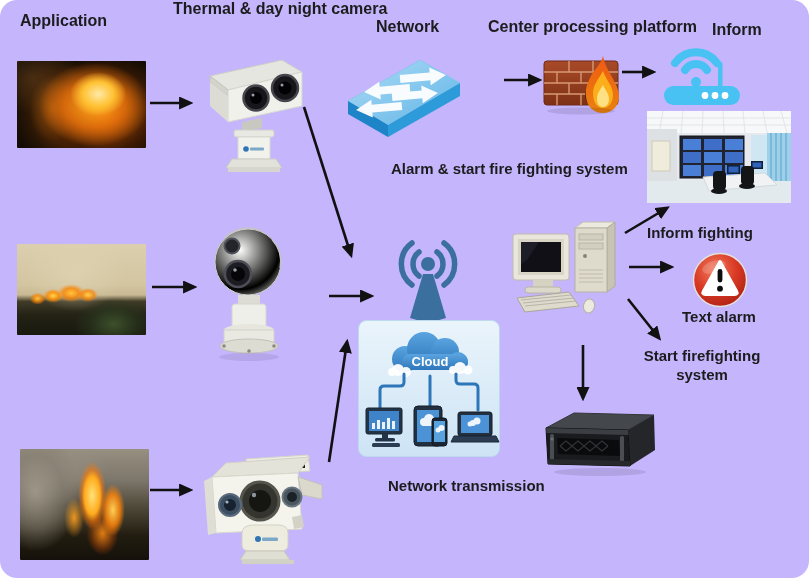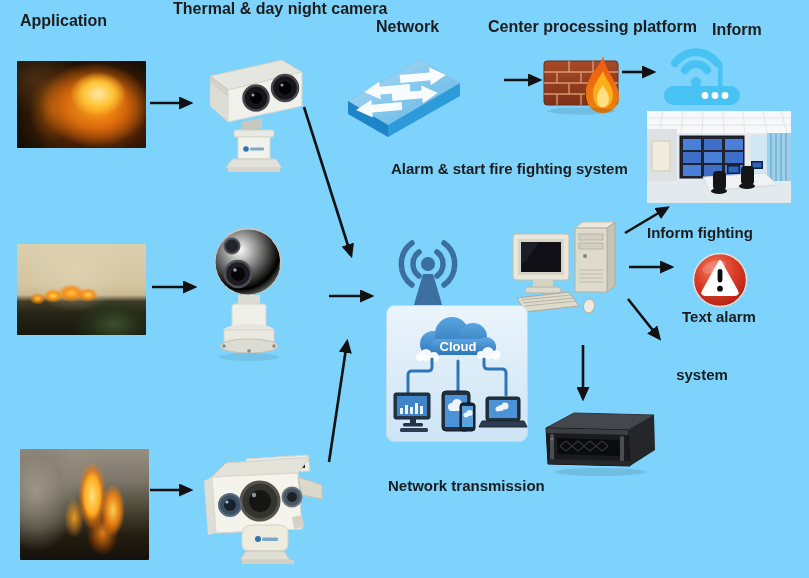--- a/index.html
+++ b/index.html
@@ -1,17 +1,17 @@
 <!DOCTYPE html>
 <html><head>
 <meta charset="utf-8">
 <style>
   html,body{margin:0;padding:0;background:#ffffff;}
-  #canvas{position:relative;width:809px;height:578px;background:#7dd3fc;overflow:hidden;
-          font-family:"Liberation Sans",sans-serif;}
+  #canvas{position:relative;width:809px;height:578px;background:#c4b5fd;overflow:hidden;
+          font-family:"Liberation Sans",sans-serif;border-radius:17px;}
   .label{position:absolute;font-weight:bold;color:#1c1c1c;white-space:nowrap;}
   .h{font-size:16px;}
   .m{font-size:15px;}
   .node{position:absolute;}
   .node svg{display:block;}
   .photo{position:absolute;border-radius:1px;}
   #photo1{left:17px;top:61px;width:129px;height:87px;background-color:#140c04;background-image:
     radial-gradient(ellipse 28px 22px at 63% 38%, #ffe9a8 0%, #ffc233 55%, rgba(255,150,20,0) 100%),
     radial-gradient(ellipse 55px 42px at 60% 50%, rgba(255,170,30,.95) 0%, rgba(244,120,12,.75) 55%, rgba(200,80,0,0) 100%),
     radial-gradient(ellipse 75px 60px at 68% 62%, rgba(240,110,10,.8) 0%, rgba(150,60,5,.35) 60%, rgba(40,20,5,0) 100%),
@@ -270,21 +270,21 @@
       <polygon points="6,80 58,74 68,88 14,94" fill="#dedbcd" stroke="#aaa69a"></polygon>
       <g stroke="#b8b4a8" stroke-width="1">
         <line x1="10" y1="82" x2="60" y2="77"></line>
           <line x1="12" y1="85" x2="63" y2="80"></line>
           <line x1="14" y1="88" x2="65" y2="83"></line>
       </g>
       <ellipse cx="78" cy="88" rx="5.5" ry="7" fill="#eceade" stroke="#b6b2a2" transform="rotate(15 78 88)"></ellipse>
     </svg>
   </div>
 
-  <div class="node" style="left:358px;top:305px;width:160px;height:137px;margin-left:28px;">
+  <div class="node" style="left:358px;top:320px;width:160px;height:137px;">
     <svg width="142" height="137" viewBox="0 0 142 137">
       <defs>
         <linearGradient id="pg" x1="0" y1="0" x2="0" y2="1">
           <stop offset="0" stop-color="#eaf4fb"></stop>
             <stop offset="1" stop-color="#cde4f5"></stop>
         </linearGradient>
         <linearGradient id="cg" x1="0" y1="0" x2="0" y2="1">
           <stop offset="0" stop-color="#5aa4e0"></stop>
             <stop offset="1" stop-color="#2e76ba"></stop>
         </linearGradient>
@@ -402,21 +402,21 @@
       <path d="M30,11.5 L46.5,41 Q48.5,44.5 44.5,44.5 L15.5,44.5 Q11.5,44.5 13.5,41 Z" fill="#ffffff" stroke="#ffffff" stroke-width="3" stroke-linejoin="round"></path>
       <rect x="27.6" y="19" width="4.8" height="13.5" rx="2.4" fill="#0d0d0d"></rect>
       <circle cx="30" cy="38.7" r="2.9" fill="#0d0d0d"></circle>
     </svg>
   </div>
 
   <div class="label m" style="left:391px;top:160px;">Alarm &amp; start fire fighting system</div>
   <div class="label m" style="left:647px;top:224px;">Inform fighting</div>
   <div class="label m" style="left:682px;top:308px;">Text alarm</div>
   <div id="ff-label">
-    <br>
+    <span>Start firefighting</span><br>
     <span>system</span>
   </div>
   <div class="label m" style="left:346px;top:477px;margin-left:42px;">Network transmission</div>
 
   <svg id="arrows">
     <defs>
       <marker id="ah" markerWidth="5.5" markerHeight="5" refX="4.2" refY="2.5" orient="auto">
         <path d="M0,0 L5.5,2.5 L0,5 Z" fill="#111111"></path>
       </marker>
     </defs>

